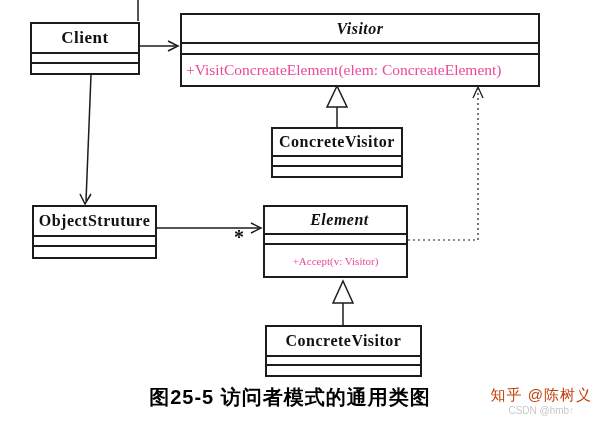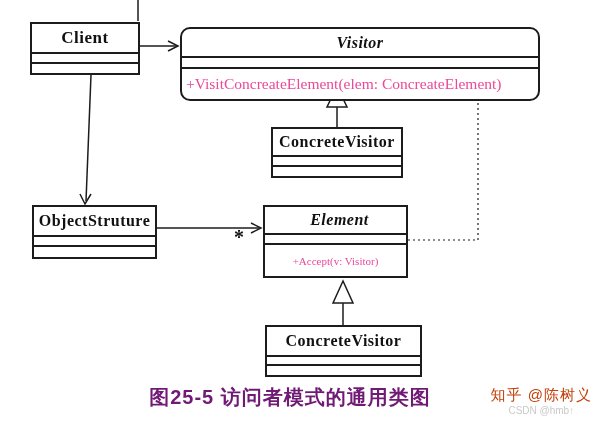--- a/index.html
+++ b/index.html
@@ -44,21 +44,21 @@
     box-sizing: border-box;
     white-space: nowrap;
   }
 
   
   #box-client { left: 30px; top: 22px; width: 110px; height: 53px; }
   #box-client .uml-title { height: 30px; font-size: 17px; }
   #box-client .row-a { height: 10px; }
 
   
-  #box-visitor { left: 180px; top: 27px; width: 360px; height: 74px; border-radius: 10px; }
+  #box-visitor { left: 180px; top: 13px; width: 360px; height: 74px; }
   #box-visitor .uml-title { height: 29px; font-size: 16px; }
   #box-visitor .row-a { height: 11px; }
   #box-visitor .uml-method { font-size: 15.5px; padding-left: 4px; justify-content: flex-start; }
 
   
   #box-concrete-visitor { left: 271px; top: 127px; width: 132px; height: 51px; }
   #box-concrete-visitor .uml-title { height: 28px; font-size: 16px; }
   #box-concrete-visitor .row-a { height: 10px; }
 
   
@@ -88,21 +88,21 @@
 
   #caption {
     position: absolute;
     left: 130px;
     top: 384px;
     width: 320px;
     text-align: center;
     font-family: "Liberation Sans", sans-serif;
     font-weight: bold;
     font-size: 20px;
-    color: #701a75;
+    color: #000000;
     letter-spacing: 1px;
     white-space: nowrap;
   }
 
   #watermark {
     position: absolute;
     right: 13px;
     top: 387px;
     text-align: right;
     font-family: "Liberation Sans", sans-serif;

